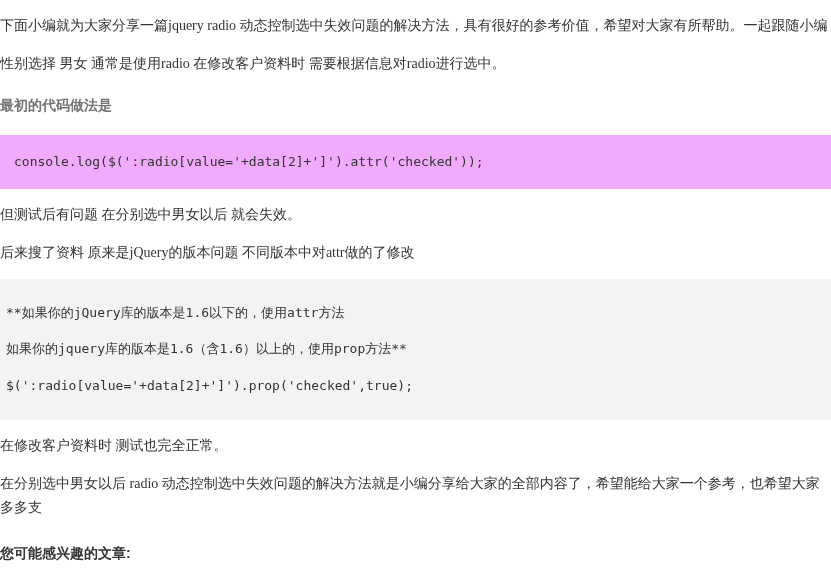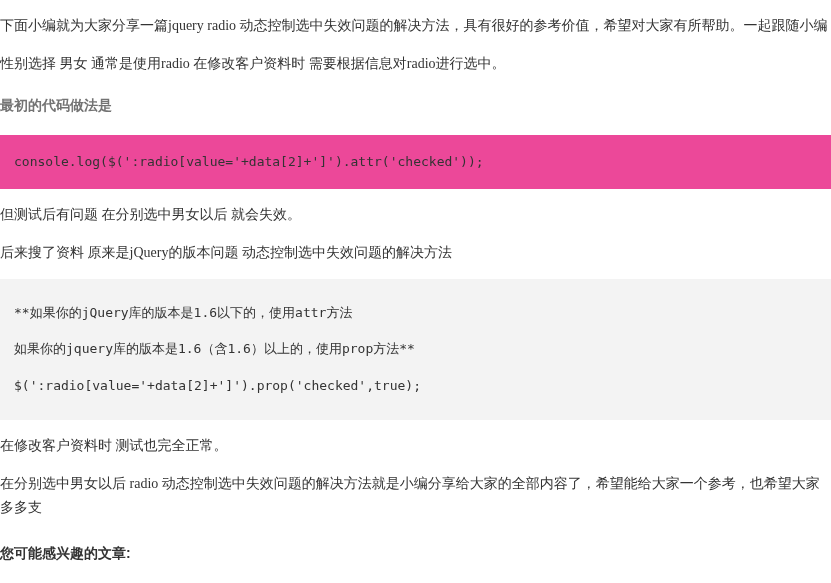--- a/index.html
+++ b/index.html
@@ -18,31 +18,31 @@
   .para {
     margin: 14px 0;
     font-family: Liberation Serif, serif;
   }
   .red-bold {
     color: #737373;
     font-weight: bold;
     margin: 18px 0;
   }
   .code-block {
-    background: #ec4899;
+    background: #f0abfc;
     padding: 16px 14px;
     font-family: "SimSun", "NSimSun", monospace;
     font-size: 13px;
     color: #333;
     margin: 14px 0;
     white-space: pre;
   }
   .code-block-multi {
     background: #f3f3f3;
-    padding: 16px 14px;
+    padding: 16px 6px;
     font-family: "SimSun", "NSimSun", monospace;
     font-size: 13px;
     color: #333;
     margin: 14px 0;
     line-height: 2.8;
   }
   .section-title {
     font-weight: bold;
     margin: 22px 0 12px 0;
   }
@@ -55,21 +55,21 @@
   <div class="para">下面小编就为大家分享一篇jquery radio 动态控制选中失效问题的解决方法，具有很好的参考价值，希望对大家有所帮助。一起跟随小编</div>
 
   <div class="para">性别选择 男女 通常是使用radio 在修改客户资料时 需要根据信息对radio进行选中。</div>
 
   <div class="red-bold">最初的代码做法是</div>
 
   <div class="code-block">console.log($(':radio[value='+data[2]+']').attr('checked'));</div>
 
   <div class="para">但测试后有问题 在分别选中男女以后 就会失效。</div>
 
-  <div class="para">后来搜了资料  原来是jQuery的版本问题 动态控制选中失效问题的解决方法</div>
+  <div class="para">后来搜了资料  原来是jQuery的版本问题 不同版本中对attr做的了修改</div>
 
   <div class="code-block-multi">
     <div>**如果你的jQuery库的版本是1.6以下的，使用attr方法</div>
     <div>如果你的jquery库的版本是1.6（含1.6）以上的，使用prop方法**</div>
     <div>$(':radio[value='+data[2]+']').prop('checked',true);</div>
   </div>
 
   <div class="para">在修改客户资料时 测试也完全正常。</div>
 
   <div class="para">在分别选中男女以后 radio 动态控制选中失效问题的解决方法就是小编分享给大家的全部内容了，希望能给大家一个参考，也希望大家多多支</div>

